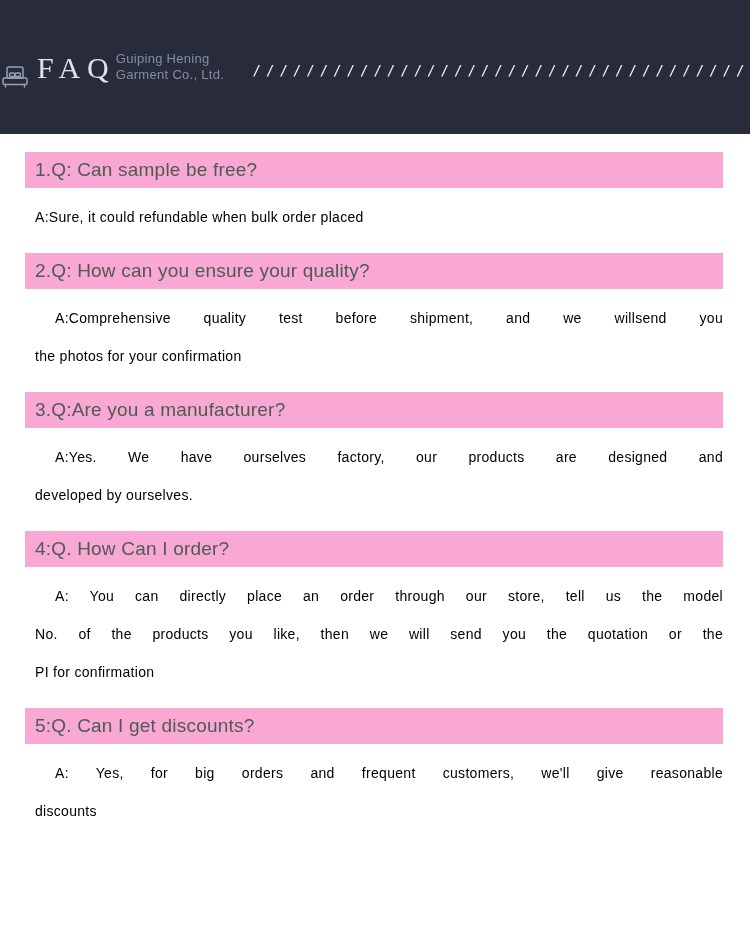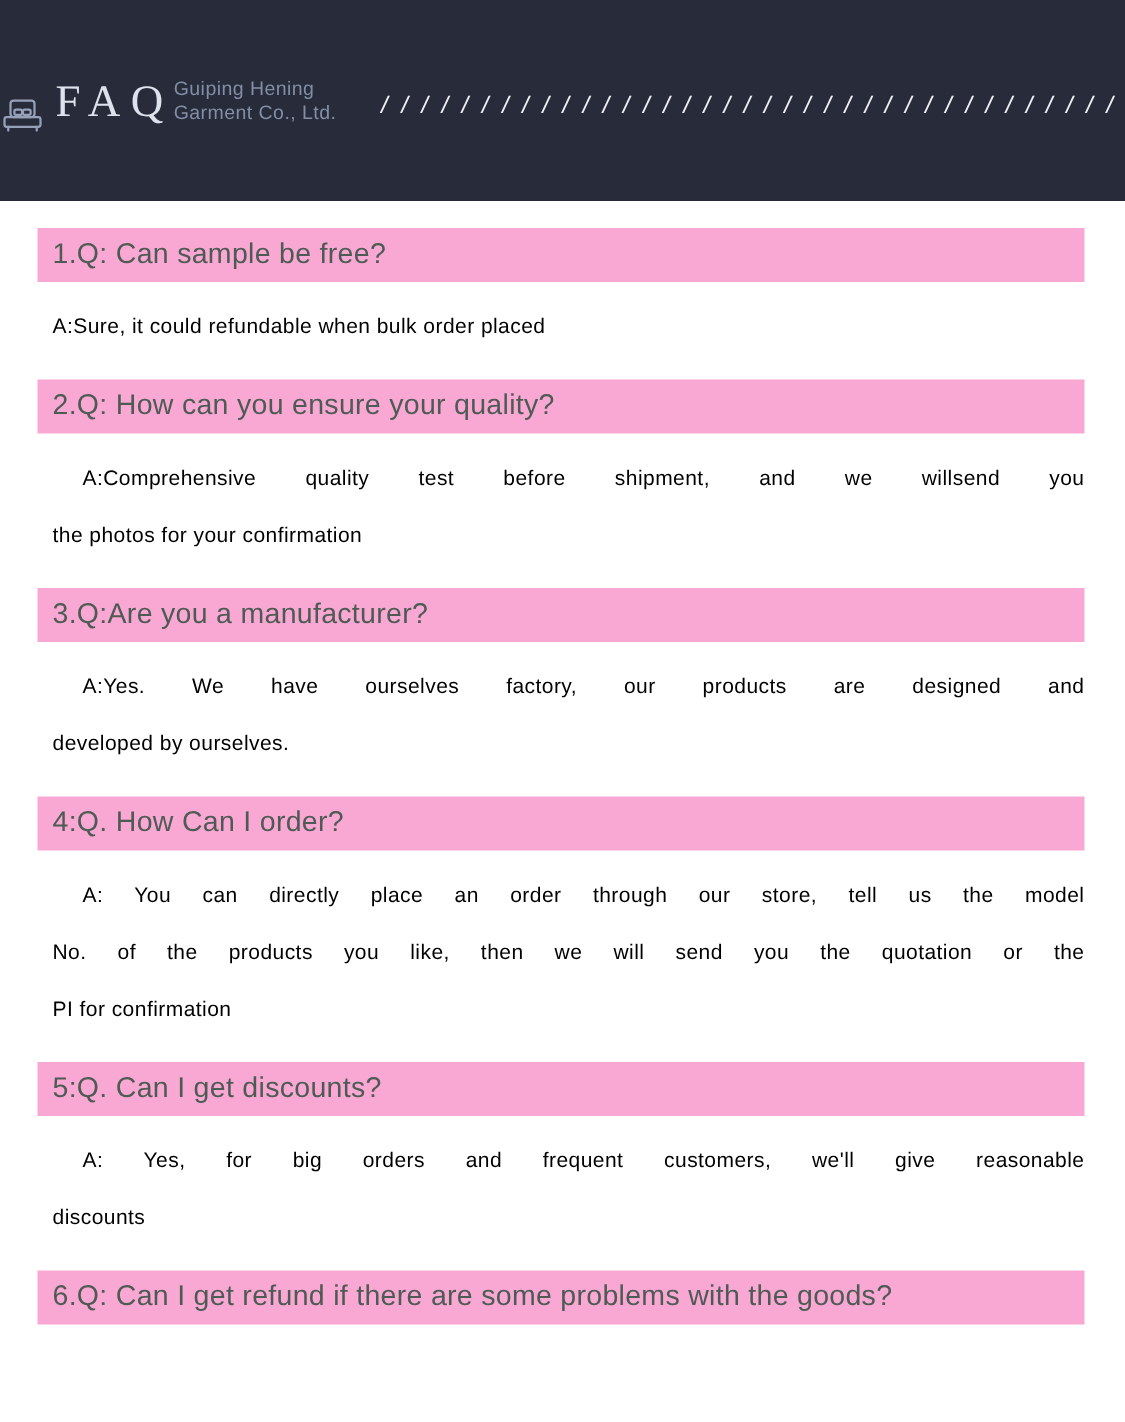--- a/index.html
+++ b/index.html
@@ -144,19 +144,16 @@
       <div class="question-bar">
         <span>5:Q. Can I get discounts?</span>
       </div>
       <div class="answer">
           <div class="line first">A: Yes, for big orders and frequent customers, we'll give reasonable</div>
           <div class="line last">discounts</div>
         </div>
     </div>
 
     <div class="faq-item">
-      <div class="question-bar">
-        <span>6.Q: Can I get refund if there are some problems with the goods?</span>
-      </div>
     </div>
 
   </div>
 </div>
 
 </body></html>

